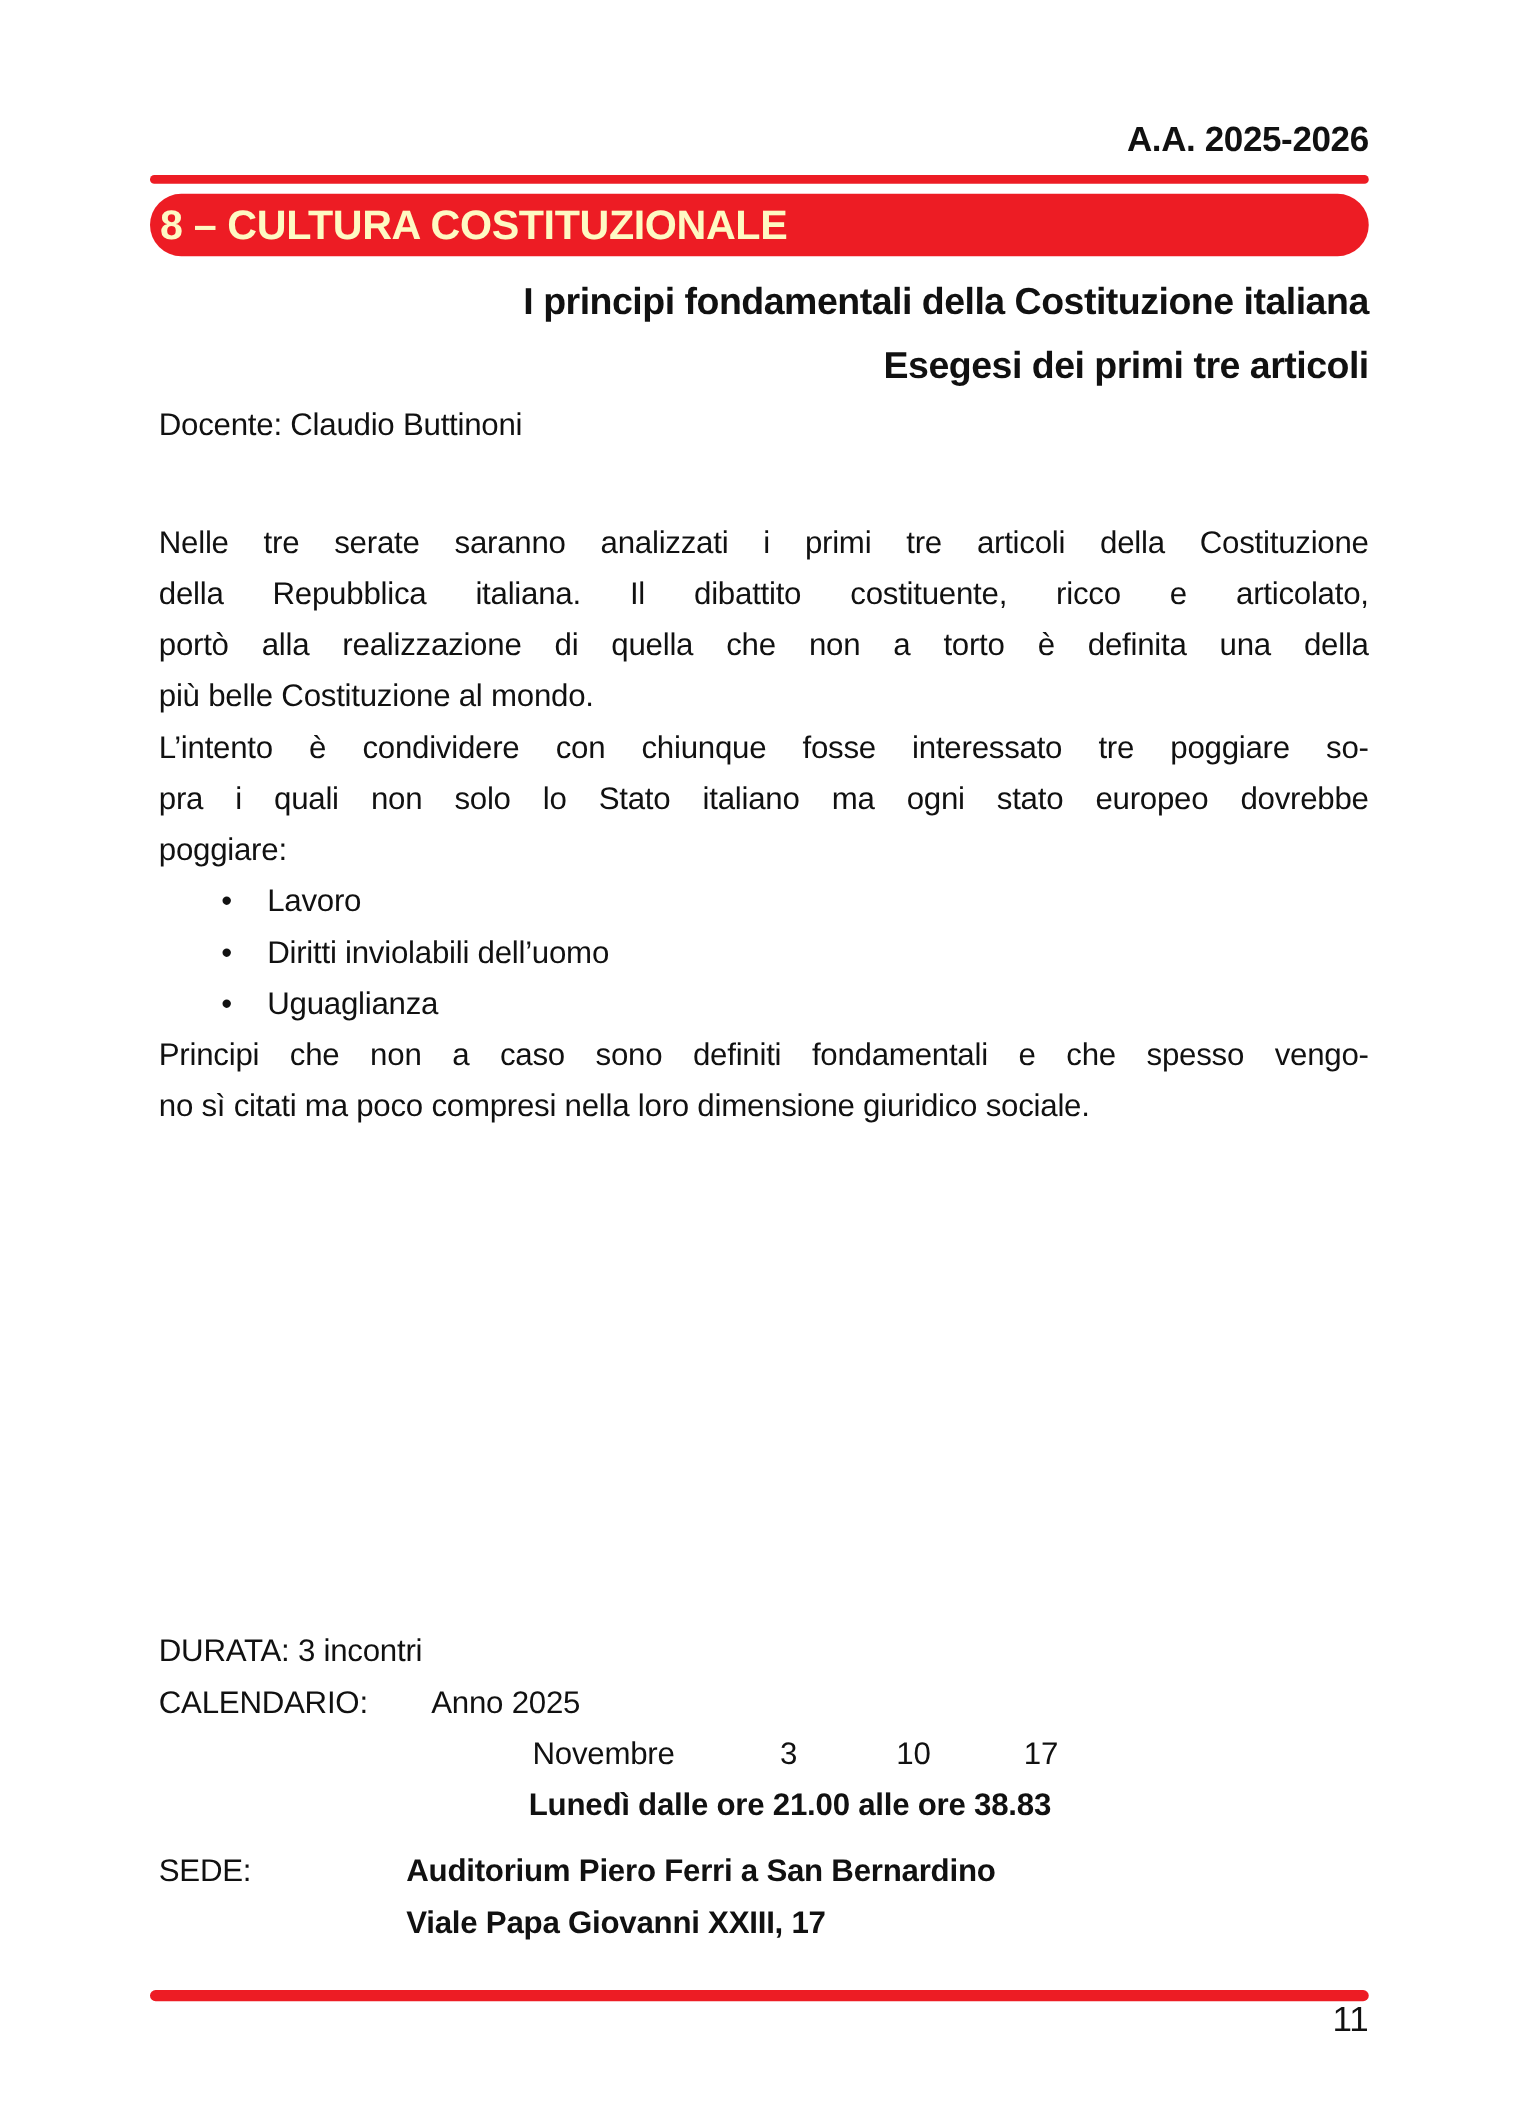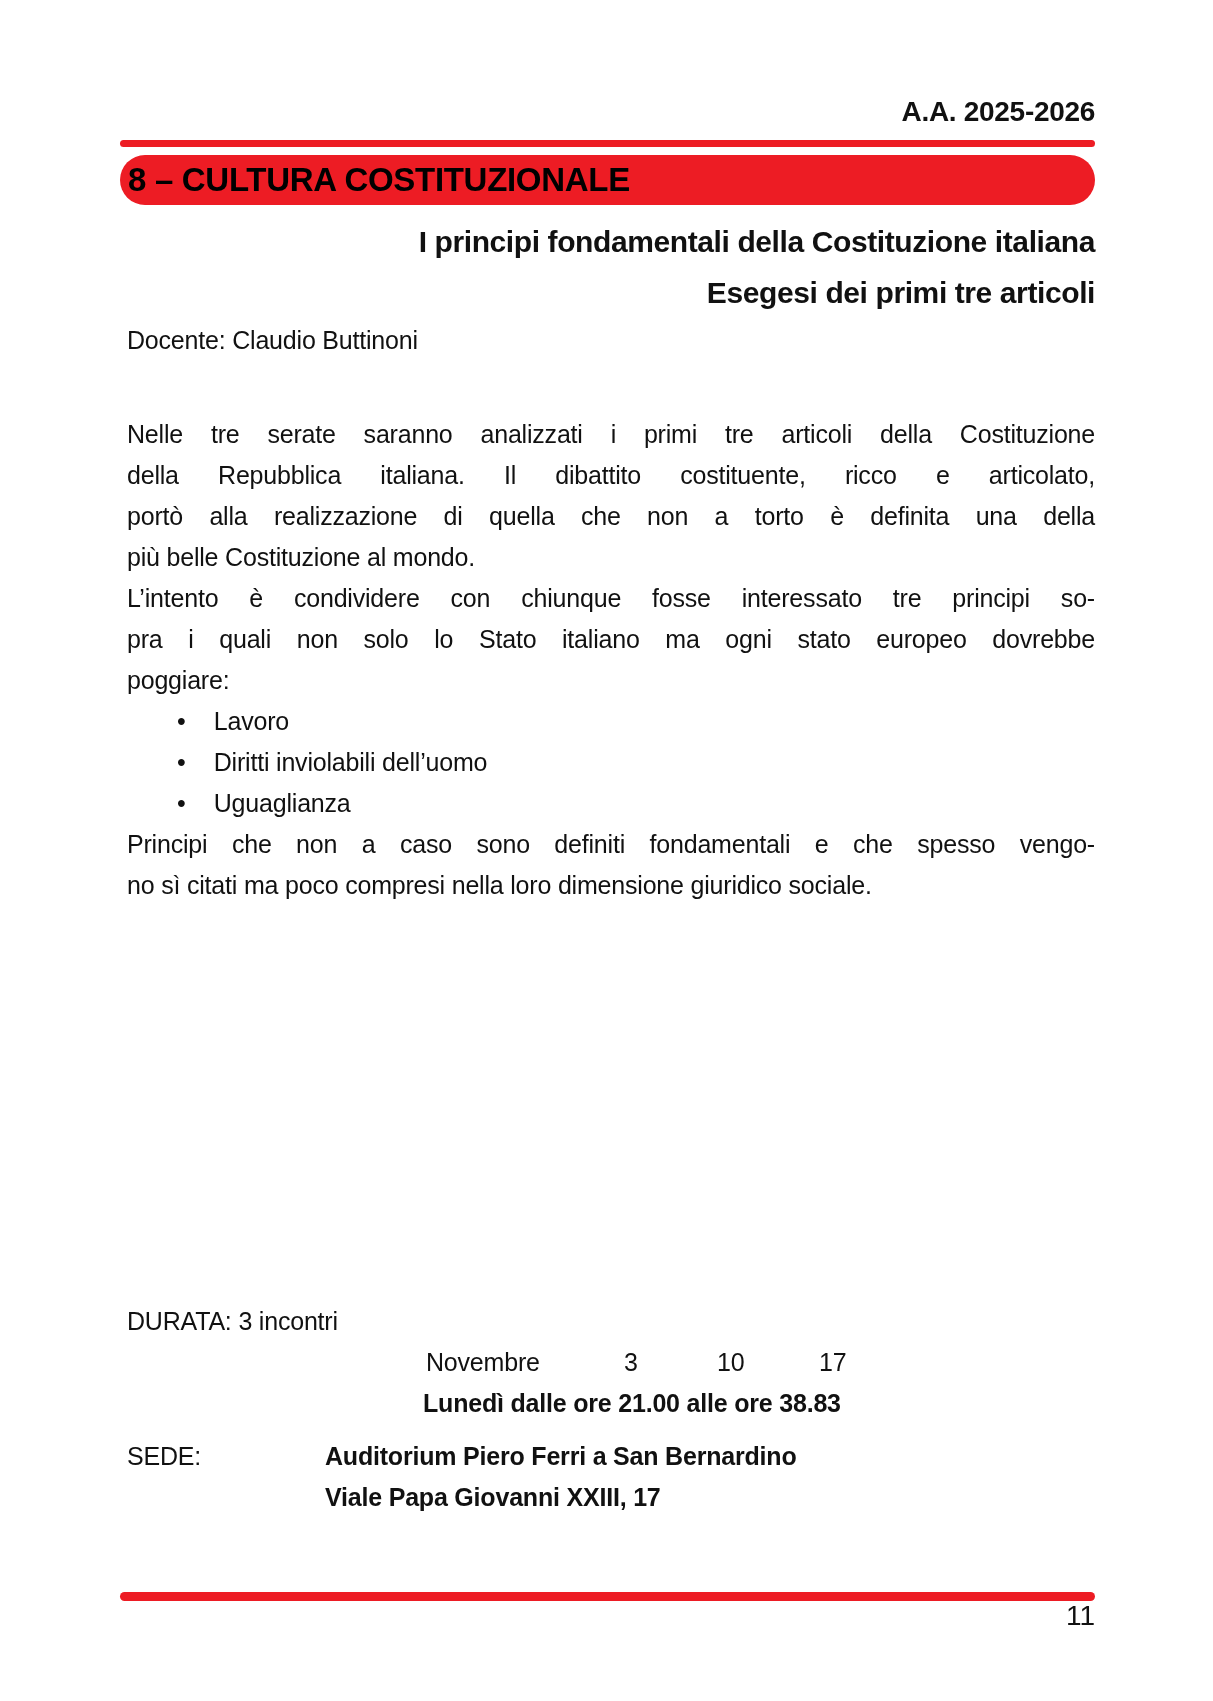--- a/index.html
+++ b/index.html
@@ -30,21 +30,21 @@
     height: 7px;
     background: var(--accent);
   }
   .banner {
     position: absolute;
     left: 120px;
     top: 155px;
     width: 975px;
     height: 50px;
     background: var(--accent);
-    color: #000000;
+    color: #fef9c3;
     font-size: 33px;
     font-weight: bold;
     line-height: 50px;
     padding-left: 8px;
     letter-spacing: -0.3px;
     white-space: nowrap;
   }
   .course-head {
     position: absolute;
     left: 127px;
@@ -132,21 +132,21 @@
     <div class="course-title">I principi fondamentali della Costituzione italiana</div>
     <div class="course-title">Esegesi dei primi tre articoli</div>
     <div class="docente">Docente: Claudio Buttinoni</div>
   </div>
 
   <div class="body-text">
     <div class="line just">Nelle tre serate saranno analizzati i primi tre articoli della Costituzione</div>
     <div class="line just">della Repubblica italiana. Il dibattito costituente, ricco e articolato,</div>
     <div class="line just">portò alla realizzazione di quella che non a torto è definita una della</div>
     <div class="line">più belle Costituzione al mondo.</div>
-    <div class="line just">L’intento è condividere con chiunque fosse interessato tre principi so-</div>
+    <div class="line just">L’intento è condividere con chiunque fosse interessato tre poggiare so-</div>
     <div class="line just">pra i quali non solo lo Stato italiano ma ogni stato europeo dovrebbe</div>
     <div class="line">poggiare:</div>
 
     <div class="bullet-row">
       <span>Lavoro</span>
     </div>
     <div class="bullet-row">
       <span>Diritti inviolabili dell’uomo</span>
     </div>
     <div class="bullet-row">
@@ -154,20 +154,24 @@
     </div>
 
     <div class="line just">Principi che non a caso sono definiti fondamentali e che spesso vengo-</div>
     <div class="line">no sì citati ma poco compresi nella loro dimensione giuridico sociale.</div>
   </div>
 
   <div class="details">
     <div class="line">
       <span>DURATA:</span>
       <span>3 incontri</span>
+    </div>
+    <div class="line pos">
+      <span>CALENDARIO:</span>
+      <span class="abs" style="left:218px">Anno 2025</span>
     </div>
     <div class="line pos">
       <span class="abs" style="left:299px">Novembre</span>
       <span class="abs" style="left:497px">3</span>
       <span class="abs" style="left:590px">10</span>
       <span class="abs" style="left:692px">17</span>
     </div>
     <div class="line pos">
       <span class="abs bold" style="left:296px">Lunedì dalle ore 21.00 alle ore 38.83</span>
     </div>

